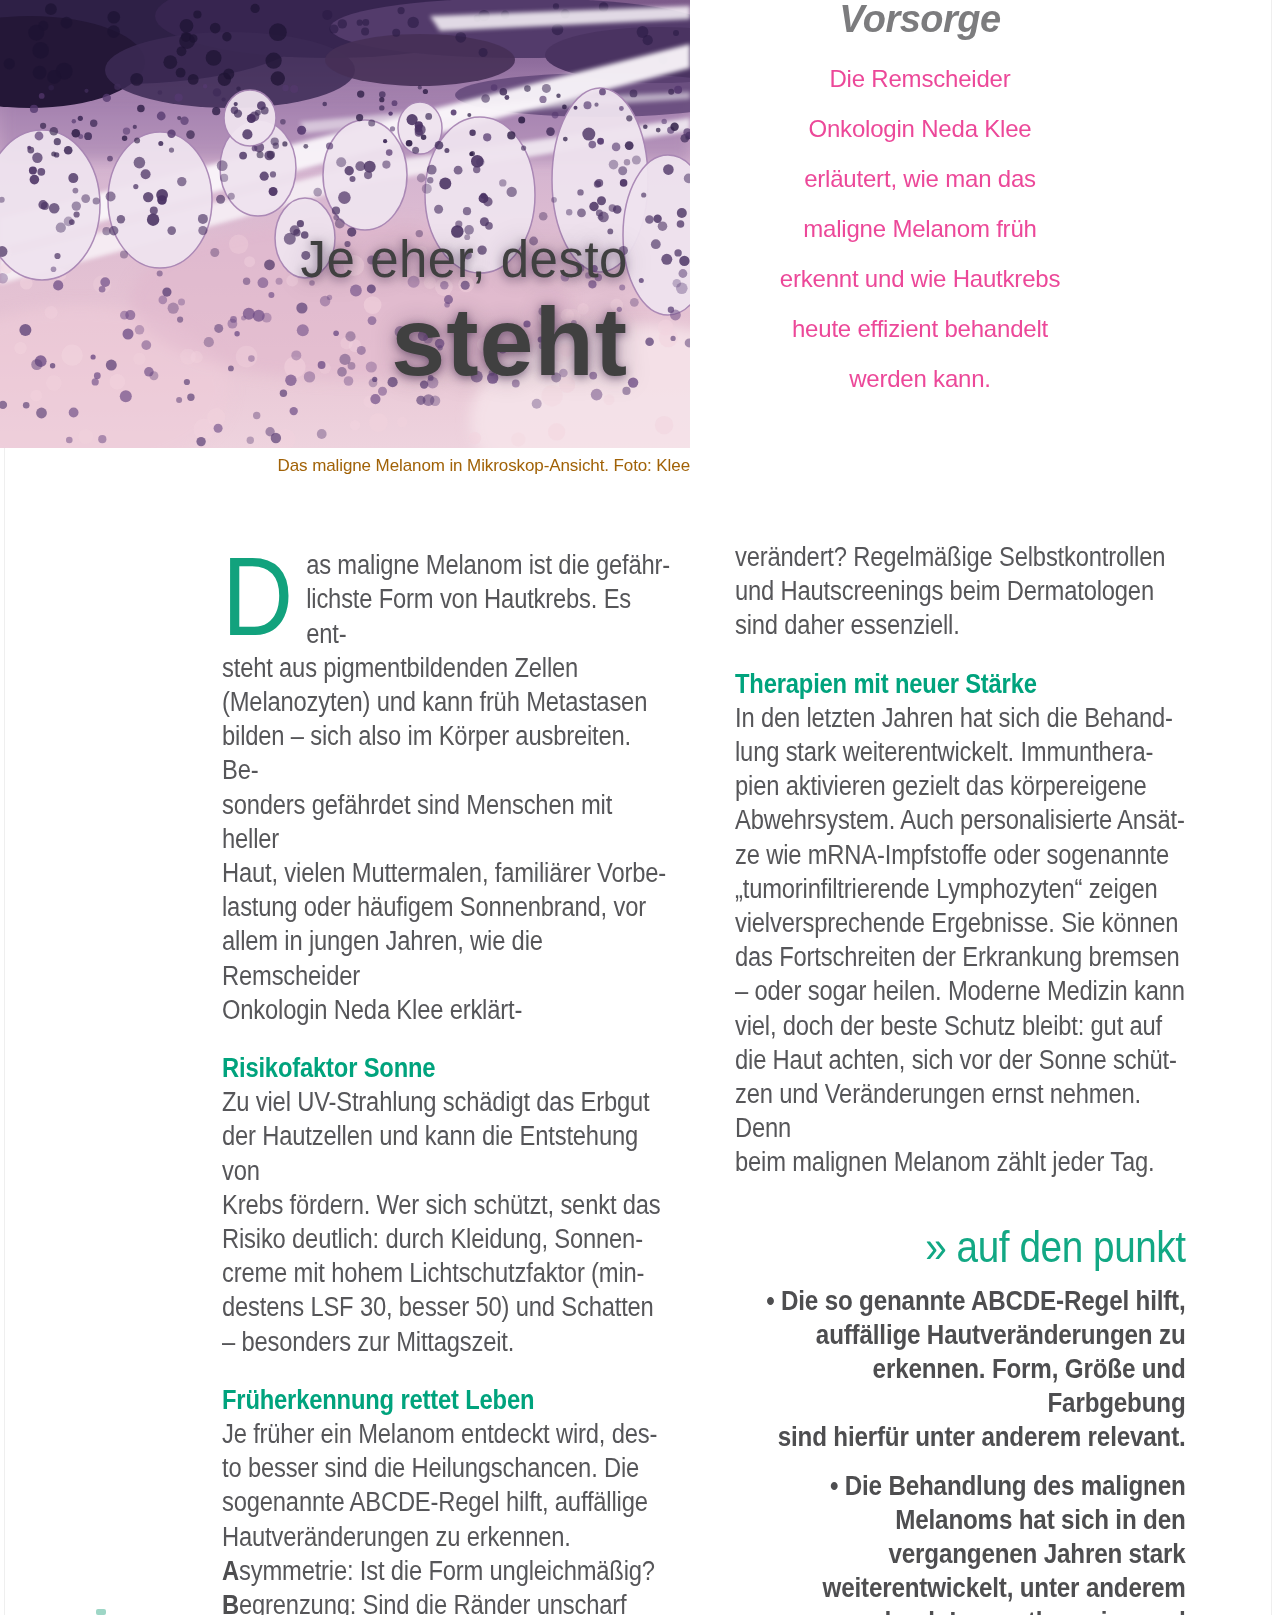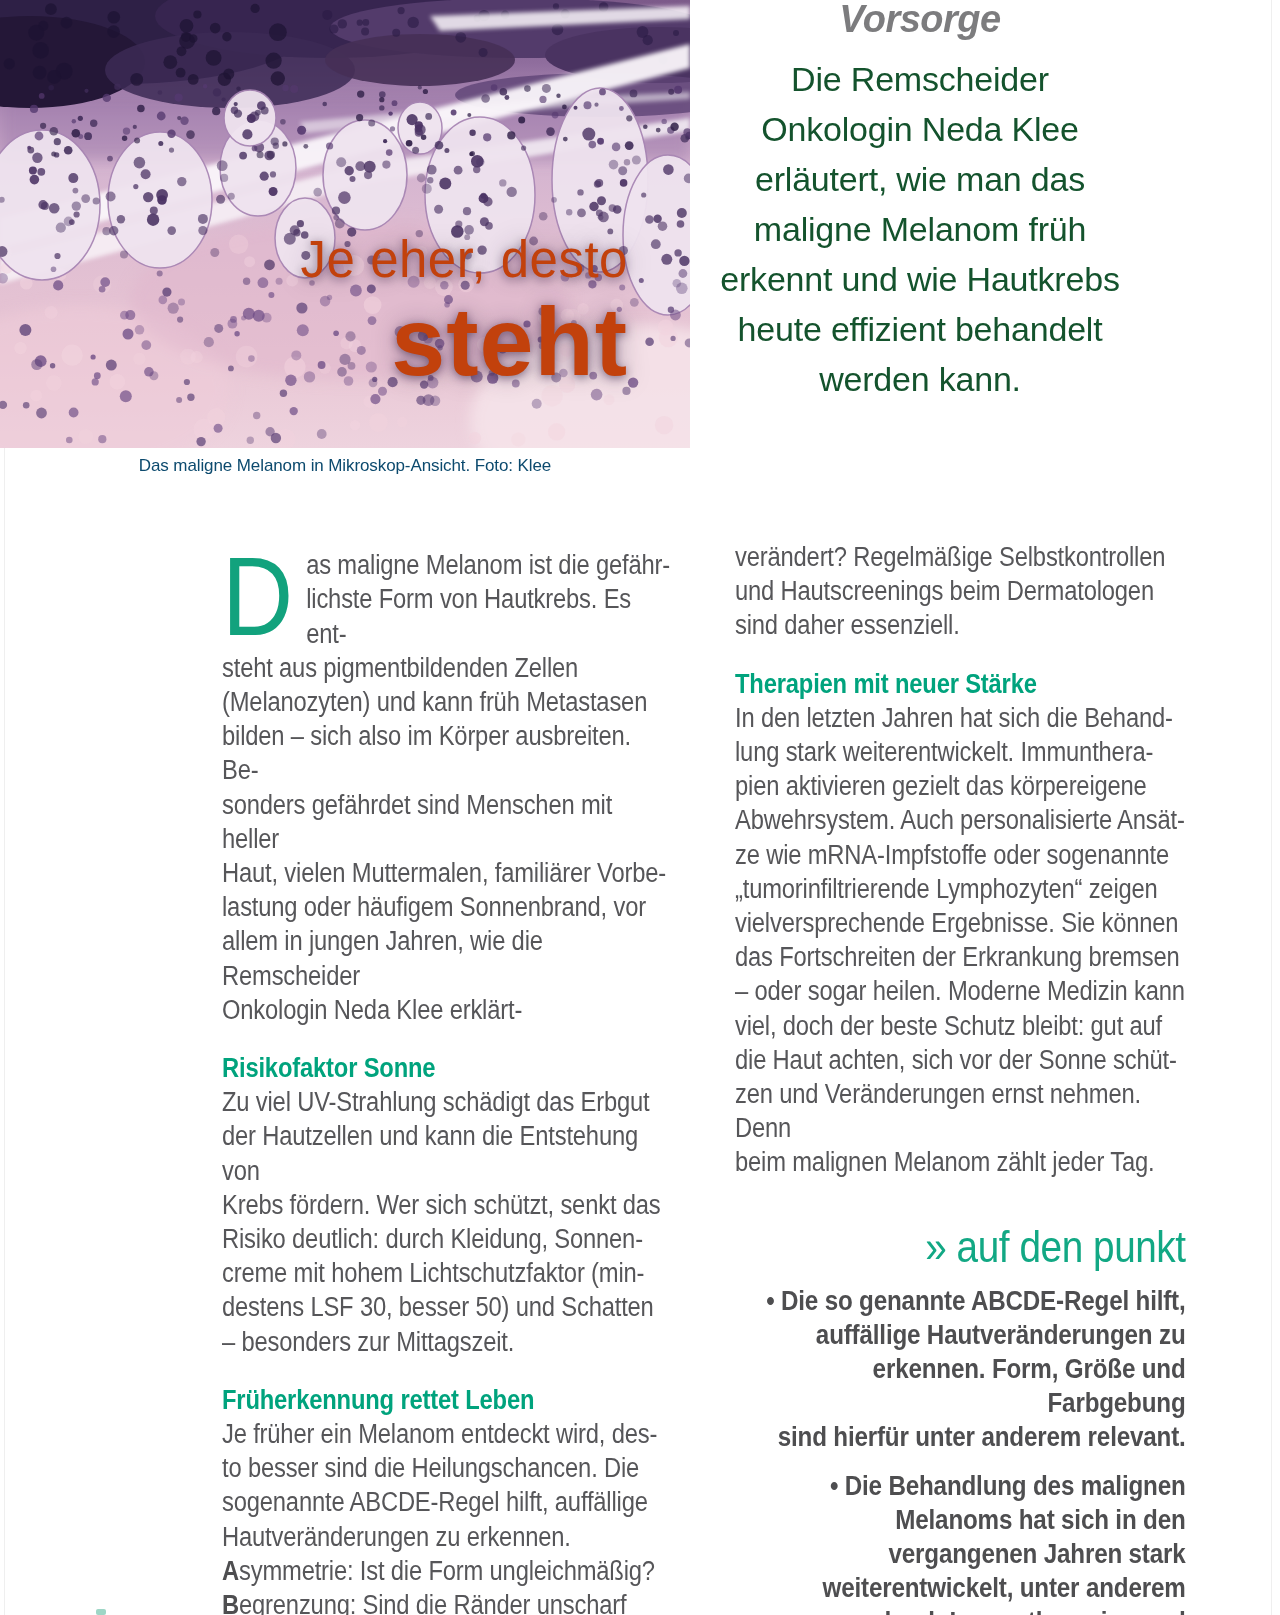--- a/index.html
+++ b/index.html
@@ -8,35 +8,35 @@
     position:relative; width:1280px; height:1615px; background:#ffffff;
     overflow:hidden; font-family:"Liberation Sans", sans-serif;
   }
   .edge { position:absolute; top:0; width:1px; height:1615px; background:#efefef; }
   .edge.l { left:4px; } .edge.r { left:1271px; }
 
   
   .hero { position:absolute; left:0; top:0; width:690px; height:448px; overflow:hidden; }
   .hero svg { display:block; width:690px; height:448px; }
   .hero-title {
-    position:absolute; right:62px; top:234px; text-align:right; color:#c2410c;
+    position:absolute; right:62px; top:234px; text-align:right; color:#404040;
     text-shadow:0 2px 10px rgba(45,25,60,.55), 0 0 26px rgba(45,25,60,.35);
     line-height:1;
   }
   .hero-title .t1 { font-size:51px; font-weight:400; letter-spacing:0.5px; }
   .hero-title .t2 { font-size:97px; font-weight:700; letter-spacing:1px; margin-top:8px; }
   .caption {
-    position:absolute; left:0; top:456px; width:690px; text-align:center;
-    font-size:17px; color:#0c4a6e; letter-spacing:-0.1px;
+    position:absolute; left:0; top:456px; width:690px; text-align:right;
+    font-size:17px; color:#a16207; letter-spacing:-0.1px;
   }
 
   
   .kicker-block { position:absolute; left:680px; top:-2px; width:480px; text-align:center; }
   .kicker { font-size:38px; font-weight:700; font-style:italic; color:#7c7c7e; letter-spacing:-0.5px; }
-  .intro { margin-top:13px; font-size:34px; line-height:50px; color:#14532d; white-space:pre-line; letter-spacing:-0.2px; }
+  .intro { margin-top:13px; font-size:24px; line-height:50px; color:#ec4899; white-space:pre-line; letter-spacing:-0.2px; }
 
   
   .col { position:absolute; width:512px; transform:scaleX(.88); transform-origin:0 0;
          font-size:27px; line-height:34.2px; color:#565659; letter-spacing:-0.2px; }
   .col.left  { left:222px; top:514px; }
   .col.right { left:735px; top:540px; }
   .body-p { white-space:pre-line; }
   .dropcap {
     float:left; color:#12a27d; font-size:112px; line-height:98px; height:100px;
     padding:0 15px 0 0; font-weight:400;

